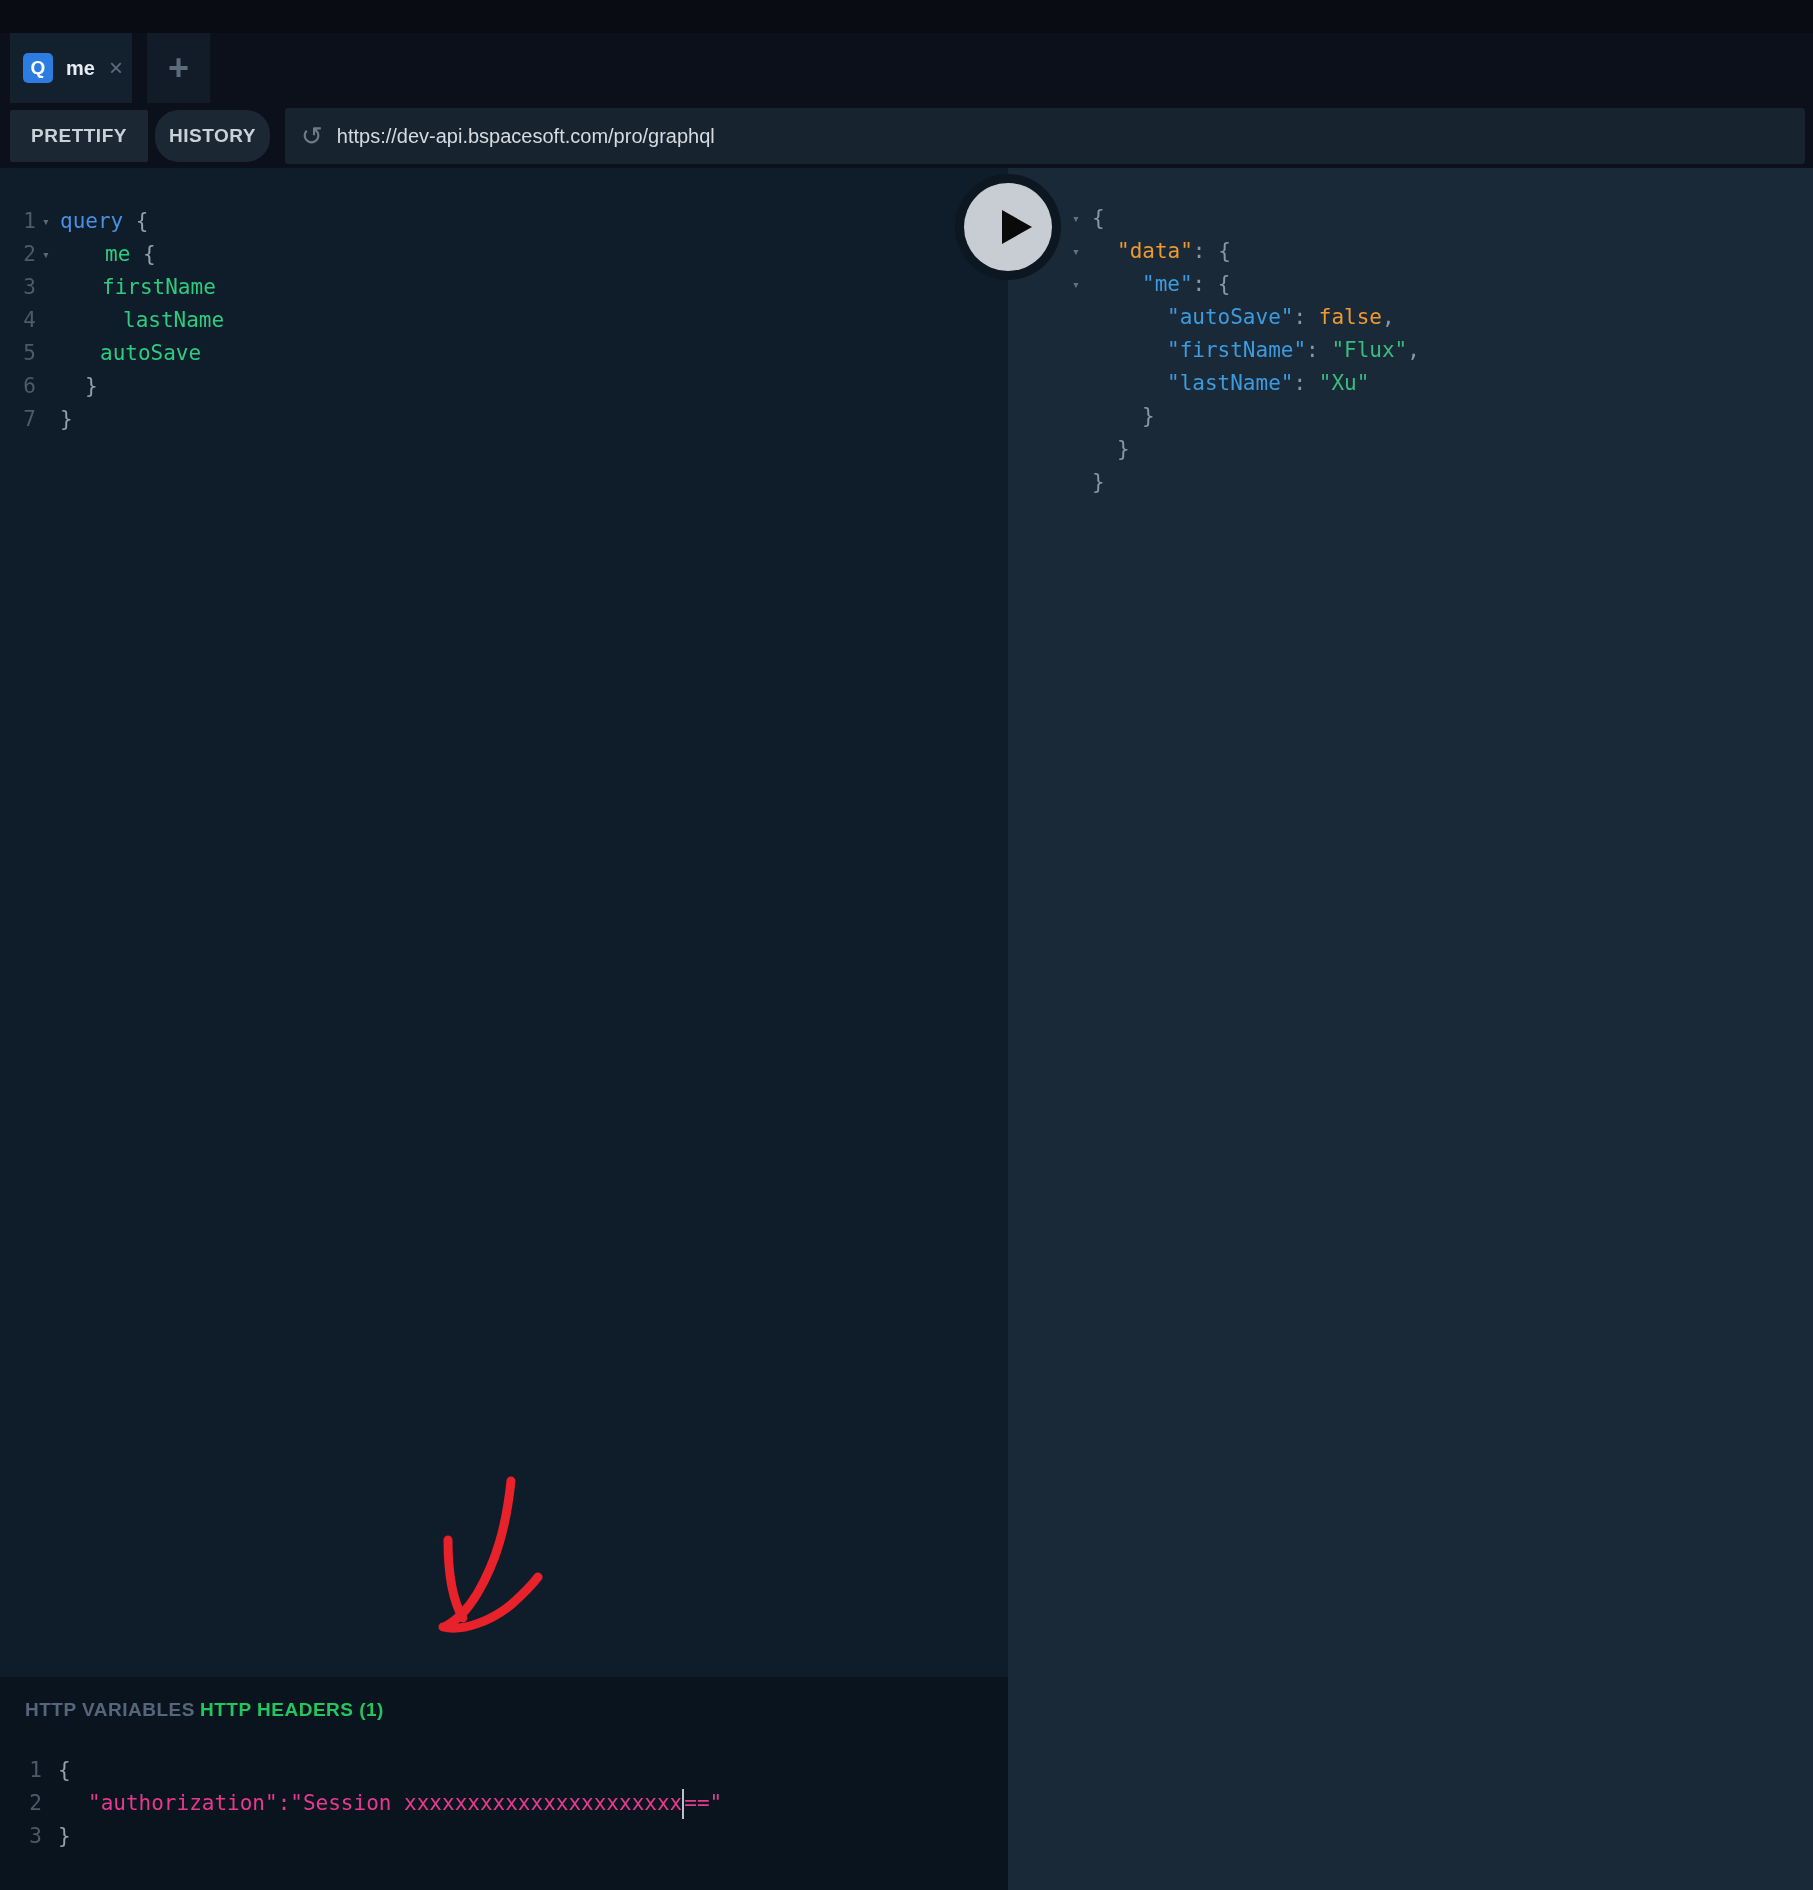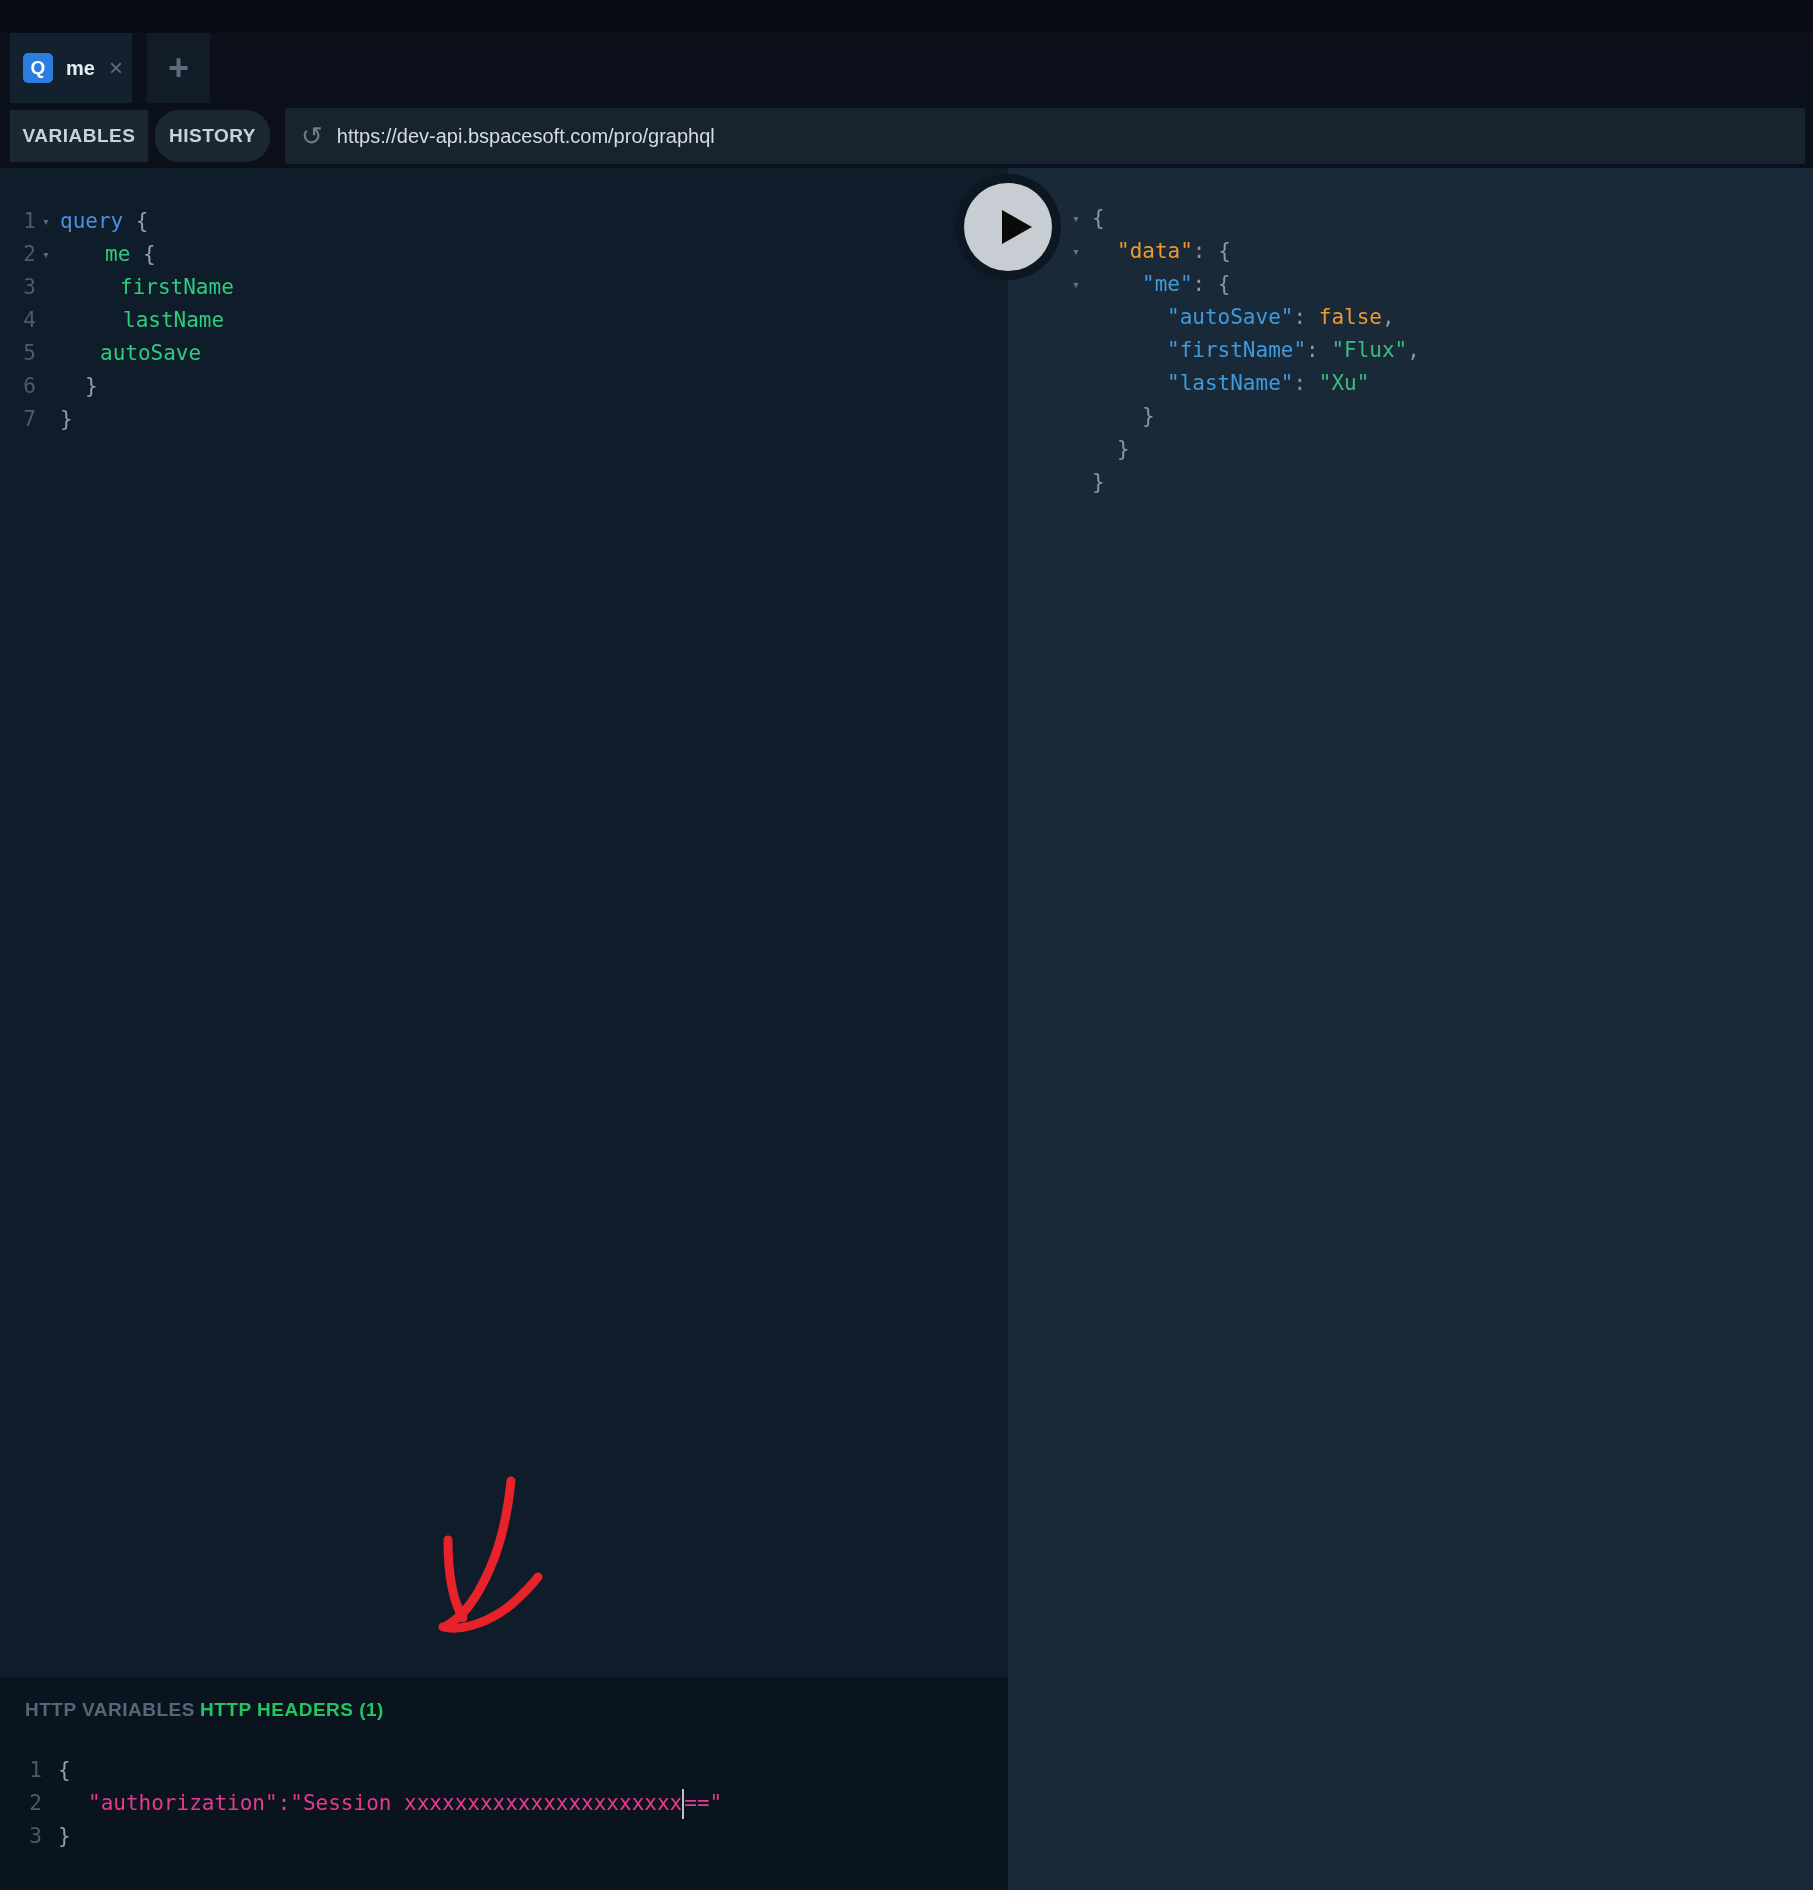--- a/index.html
+++ b/index.html
@@ -81,32 +81,32 @@
       <span class="qbadge">Q</span>
       <span class="tab-label">me</span>
       <span class="tab-close">×</span>
     </div>
     <div class="tab newtab">
       <span class="plus">+</span>
     </div>
   </div>
 
   <div class="toolbar">
-    <div class="tbtn prettify">VARIABLES</div>
+    <div class="tbtn prettify">PRETTIFY</div>
     <div class="tbtn history">HISTORY</div>
     <div class="urlbar">
       <span class="reload-ic">↺</span>
       <span class="url-text">https://dev-api.bspacesoft.com/pro/graphql</span>
     </div>
   </div>
 
   <div class="editor-pane" style="position: absolute;">
       <div class="codeline" style="top: 37px;"><span class="lnum" style="left: 14px;">1</span><span class="fold" style="left: 42px;">▾</span><span class="codetx" style="left: 60px;"><span class="tk-kw">query</span><span class="tk-punct"> {</span></span></div>
       <div class="codeline" style="top: 70px;"><span class="lnum" style="left: 14px;">2</span><span class="fold" style="left: 42px;">▾</span><span class="codetx" style="left: 85px; margin-left: 20px;"><span class="tk-field">me</span><span class="tk-punct"> {</span></span></div>
-      <div class="codeline" style="top: 103px;"><span class="lnum" style="left: 14px;">3</span><span class="codetx" style="left: 120px;"><span class="tk-field">firstName</span></span></div>
+      <div class="codeline" style="top: 103px;"><span class="lnum" style="left: 14px;">3</span><span class="codetx" style="left: 102px;"><span class="tk-field">firstName</span></span></div>
       <div class="codeline" style="top: 136px;"><span class="lnum" style="left: 14px;">4</span><span class="codetx" style="left: 110px; margin-left: 13px;"><span class="tk-field">lastName</span></span></div>
       <div class="codeline" style="top: 169px;"><span class="lnum" style="left: 14px;">5</span><span class="codetx" style="left: 100px;"><span class="tk-field">autoSave</span></span></div>
       <div class="codeline" style="top: 202px;"><span class="lnum" style="left: 14px;">6</span><span class="codetx" style="left: 85px;"><span class="tk-punct">}</span></span></div>
       <div class="codeline" style="top: 235px;"><span class="lnum" style="left: 14px;">7</span><span class="codetx" style="left: 60px;"><span class="tk-punct">}</span></span></div>
     </div>
 
   <div class="response-pane" style="position: absolute;">
       <div class="codeline" style="top: 34px;"><span class="rarw" style="left: 64px;">▾</span><span class="codetx" style="left: 84px;"><span class="tk-rpunct">{</span></span></div>
       <div class="codeline" style="top: 67px;"><span class="rarw" style="left: 64px;">▾</span><span class="codetx" style="left: 109px;"><span class="tk-orange">"data"</span><span class="tk-rpunct">: {</span></span></div>
       <div class="codeline" style="top: 100px;"><span class="rarw" style="left: 64px;">▾</span><span class="codetx" style="left: 134px;"><span class="tk-rkey">"me"</span><span class="tk-rpunct">: {</span></span></div>

